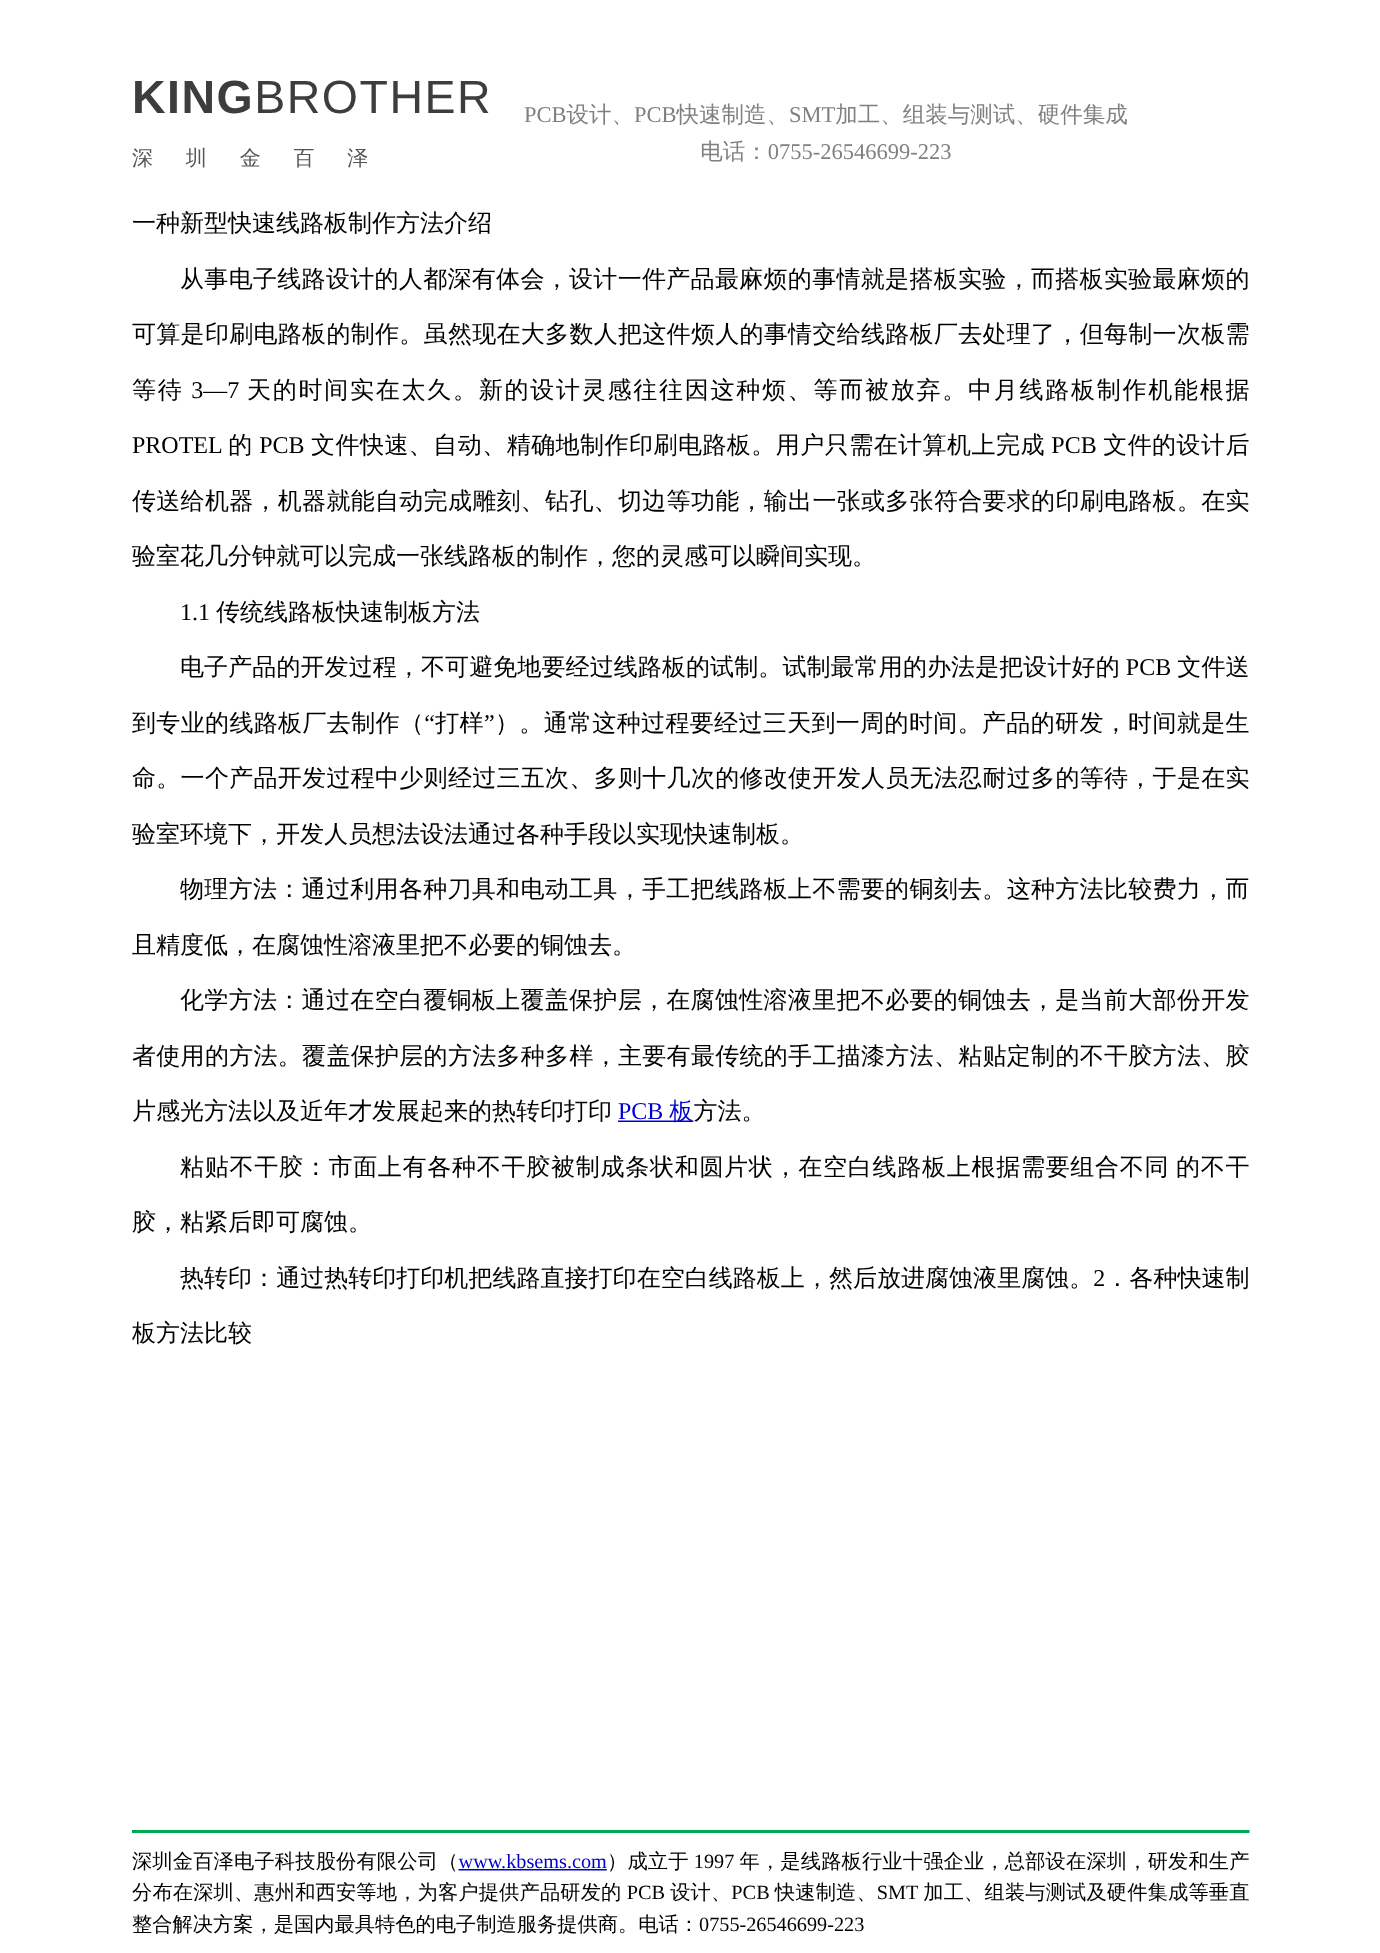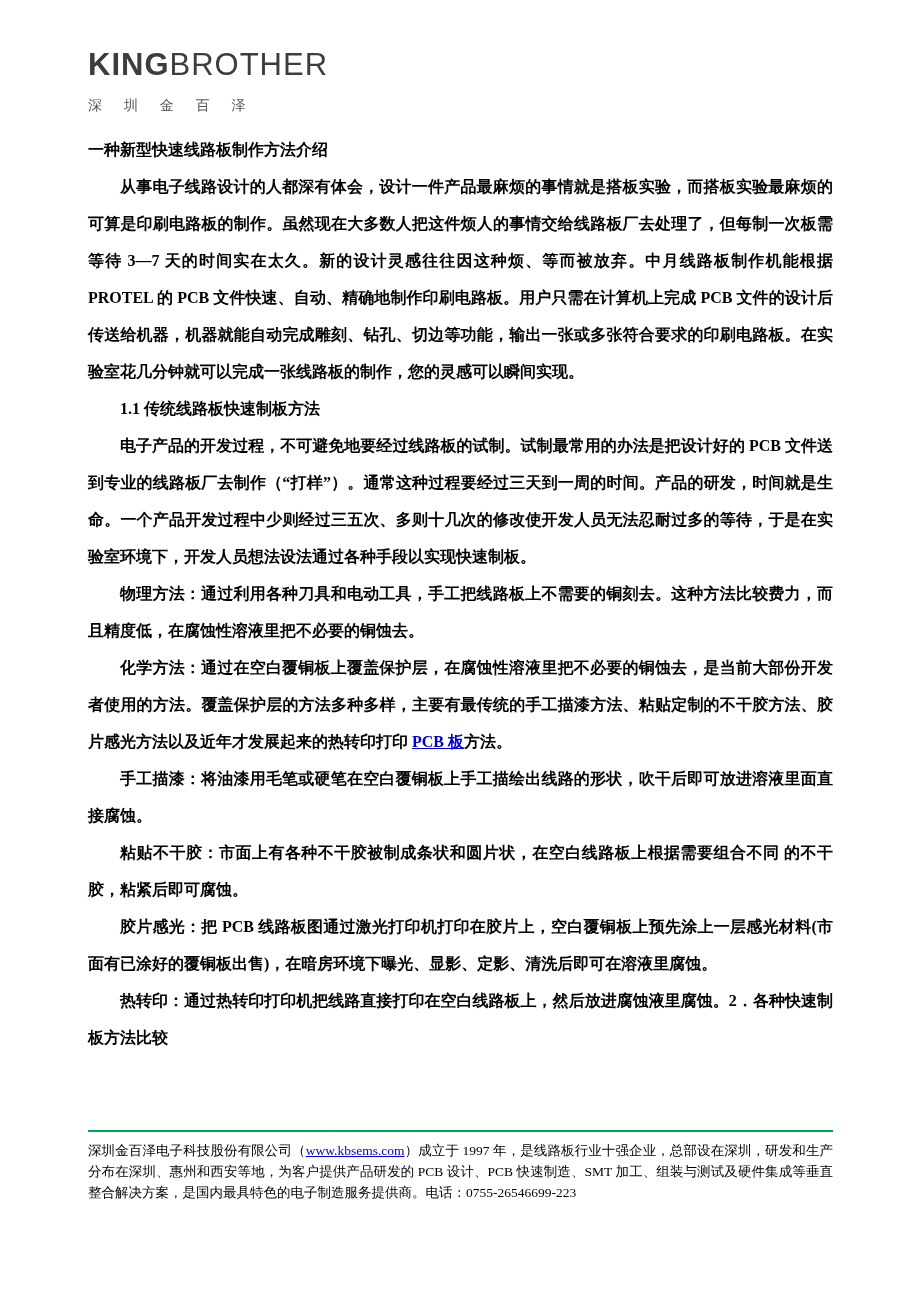--- a/index.html
+++ b/index.html
@@ -49,34 +49,33 @@
     font-size: 15px;
     line-height: 25px;
     padding-top: 6px;
     padding-right: 60px;
   }
   
   .content {
     font-size: 16px;
     line-height: 37px;
     text-align: justify;
-    font-weight: bold;
   }
   .content p { text-indent: 2em; }
   .content p.doc-title { text-indent: 0; }
   a.link {
     color: #0000cc;
     text-decoration: underline;
     cursor: pointer;
     margin-top: 42px;
   }
   
   .footer {
     position: absolute;
-    top: 1130px;
+    top: 1220px;
     left: 88px;
     width: 745px;
   }
   .footer-rule {
     border: none;
     border-top: 2px solid #00a651;
     height: 0;
     margin-bottom: 8px;
   }
   .footer-text {
@@ -89,32 +88,34 @@
 </head>
 <body>
 
 <div class="page">
 
   <header class="header">
     <div class="logo">
       <div class="logo-text"><span class="logo-king">KING</span><span class="logo-brother">BROTHER</span></div>
       <div class="logo-sub">深 圳 金 百 泽</div>
     </div>
+    <div class="tagline">
+      <div>PCB设计、PCB快速制造、SMT加工、组装与测试、硬件集成</div>
+      <div>电话：0755-26546699-223</div>
+    </div>
   </header>
 
   <div class="content">
     <p class="doc-title">一种新型快速线路板制作方法介绍</p>
     <p>从事电子线路设计的人都深有体会，设计一件产品最麻烦的事情就是搭板实验，而搭板实验最麻烦的可算是印刷电路板的制作。虽然现在大多数人把这件烦人的事情交给线路板厂去处理了，但每制一次板需等待 3—7 天的时间实在太久。新的设计灵感往往因这种烦、等而被放弃。中月线路板制作机能根据 PROTEL 的 PCB 文件快速、自动、精确地制作印刷电路板。用户只需在计算机上完成 PCB 文件的设计后传送给机器，机器就能自动完成雕刻、钻孔、切边等功能，输出一张或多张符合要求的印刷电路板。在实验室花几分钟就可以完成一张线路板的制作，您的灵感可以瞬间实现。</p>
     <p>1.1 传统线路板快速制板方法</p>
     <p>电子产品的开发过程，不可避免地要经过线路板的试制。试制最常用的办法是把设计好的 PCB 文件送到专业的线路板厂去制作（“打样”）。通常这种过程要经过三天到一周的时间。产品的研发，时间就是生命。一个产品开发过程中少则经过三五次、多则十几次的修改使开发人员无法忍耐过多的等待，于是在实验室环境下，开发人员想法设法通过各种手段以实现快速制板。</p>
     <p>物理方法：通过利用各种刀具和电动工具，手工把线路板上不需要的铜刻去。这种方法比较费力，而且精度低，在腐蚀性溶液里把不必要的铜蚀去。</p>
     <p><span>化学方法：通过在空白覆铜板上覆盖保护层，在腐蚀性溶液里把不必要的铜蚀去，是当前大部份开发者使用的方法。覆盖保护层的方法多种多样，主要有最传统的手工描漆方法、粘贴定制的不干胶方法、胶片感光方法以及近年才发展起来的热转印打印</span> <a class="link" href="#">PCB 板</a><span>方法。</span></p>
-    <p>手工描漆：将油漆用毛笔或硬笔在空白覆铜板上手工描绘出线路的形状，吹干后即可放进溶液里面直接腐蚀。</p>
     <p>粘贴不干胶：市面上有各种不干胶被制成条状和圆片状，在空白线路板上根据需要组合不同 的不干胶，粘紧后即可腐蚀。</p>
-    <p>胶片感光：把 PCB 线路板图通过激光打印机打印在胶片上，空白覆铜板上预先涂上一层感光材料(市面有已涂好的覆铜板出售)，在暗房环境下曝光、显影、定影、清洗后即可在溶液里腐蚀。</p>
     <p>热转印：通过热转印打印机把线路直接打印在空白线路板上，然后放进腐蚀液里腐蚀。2．各种快速制板方法比较</p>
   </div>
 
   <footer class="footer">
     <div class="footer-rule"></div>
     <p class="footer-text"><span>深圳金百泽电子科技股份有限公司（</span><a class="link" href="#">www.kbsems.com</a><span>）成立于 1997 年，是线路板行业十强企业，总部设在深圳，研发和生产分布在深圳、惠州和西安等地，为客户提供产品研发的 PCB 设计、PCB 快速制造、SMT 加工、组装与测试及硬件集成等垂直整合解决方案，是国内最具特色的电子制造服务提供商。电话：0755-26546699-223</span></p>
   </footer>
 
 </div>
 

